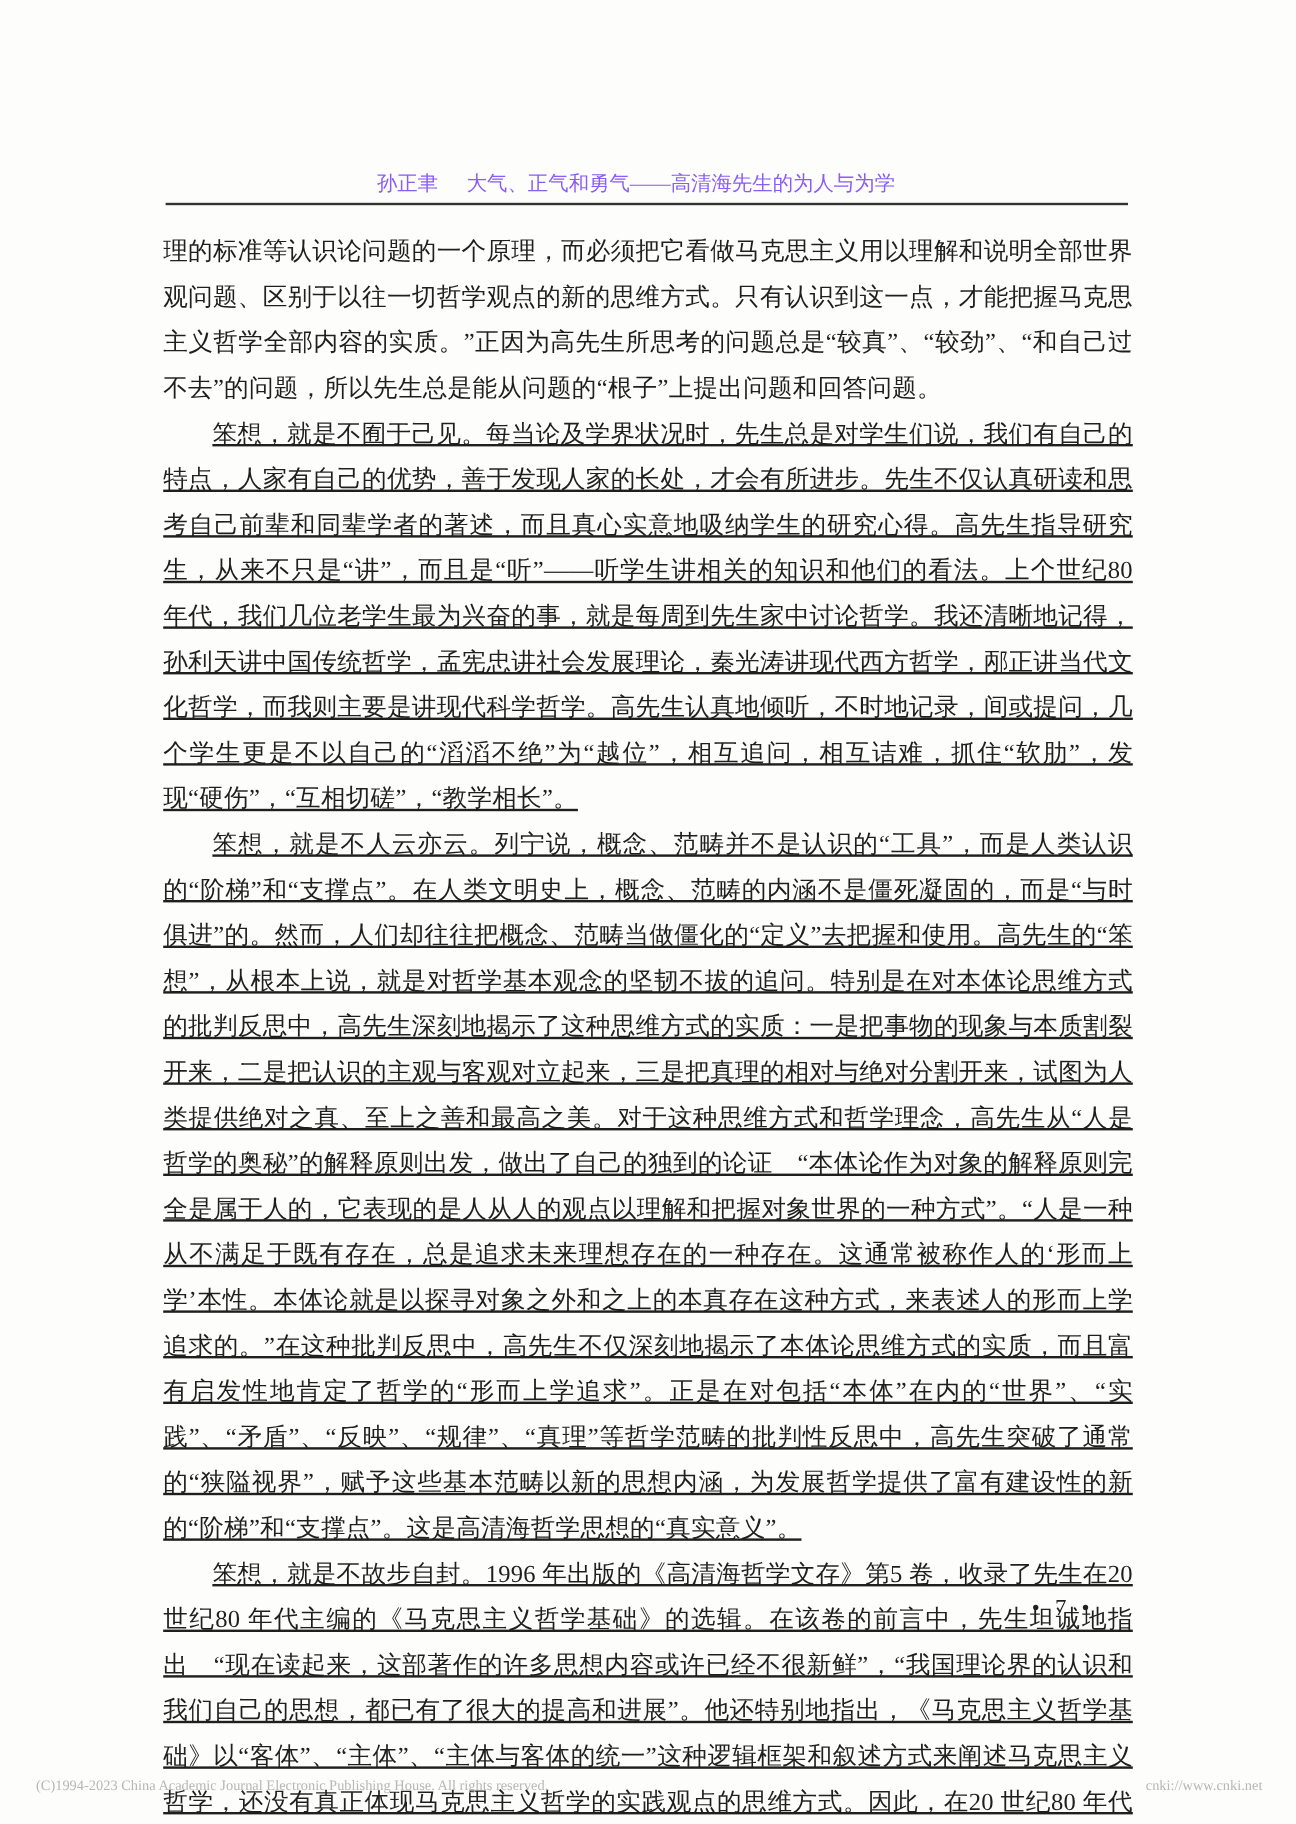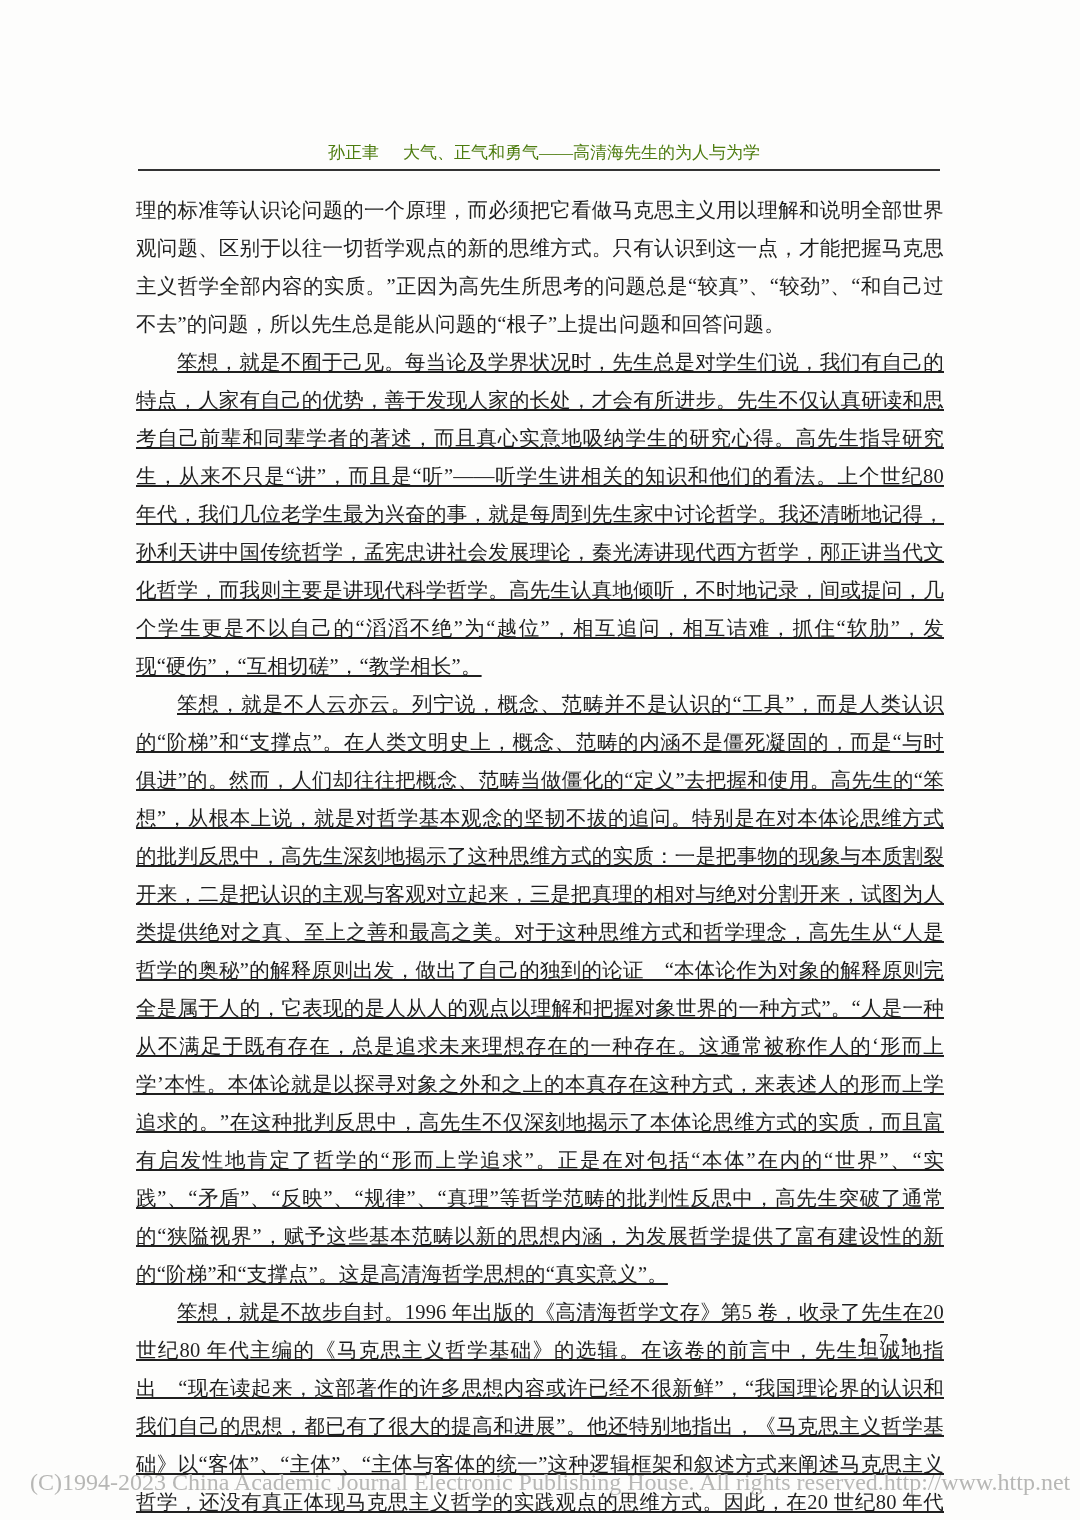--- a/index.html
+++ b/index.html
@@ -13,25 +13,25 @@
     height: 1520px;
     margin: 0 auto;
     background: #fdfdfc;
     font-family: "Liberation Serif", "DejaVu Serif", serif;
     color: #222222;
     overflow: hidden;
   }
   .running-header {
     position: absolute;
     top: 141px;
-    left: 142px;
+    left: 128px;
     width: 804px;
     text-align: center;
     font-size: 17px;
-    color: #4d7c0f;
+    color: #8b5cf6;
     white-space: nowrap;
   }
   .running-header .author {
     margin-right: 1.4em;
   }
   .header-rule {
     position: absolute;
     top: 169px;
     left: 138px;
     width: 802px;
@@ -68,21 +68,21 @@
     white-space: nowrap;
   }
   .footer {
     position: absolute;
     left: 30px;
     right: 28px;
     bottom: 24px;
     display: flex;
     justify-content: space-between;
     align-items: baseline;
-    font-size: 24px;
+    font-size: 12px;
     color: #b7b7b5;
     white-space: nowrap;
   }
 </style>
 </head>
 <body>
 
 <div class="page">
 
   <div class="running-header">
@@ -95,16 +95,16 @@
     <p>理的标准等认识论问题的一个原理，而必须把它看做马克思主义用以理解和说明全部世界观问题、区别于以往一切哲学观点的新的思维方式。只有认识到这一点，才能把握马克思主义哲学全部内容的实质。”正因为高先生所思考的问题总是“较真”、“较劲”、“和自己过不去”的问题，所以先生总是能从问题的“根子”上提出问题和回答问题。</p>
     <p class="indent">笨想，就是不囿于己见。每当论及学界状况时，先生总是对学生们说，我们有自己的特点，人家有自己的优势，善于发现人家的长处，才会有所进步。先生不仅认真研读和思考自己前辈和同辈学者的著述，而且真心实意地吸纳学生的研究心得。高先生指导研究生，从来不只是“讲”，而且是“听”——听学生讲相关的知识和他们的看法。上个世纪80 年代，我们几位老学生最为兴奋的事，就是每周到先生家中讨论哲学。我还清晰地记得，孙利天讲中国传统哲学，孟宪忠讲社会发展理论，秦光涛讲现代西方哲学，邴正讲当代文化哲学，而我则主要是讲现代科学哲学。高先生认真地倾听，不时地记录，间或提问，几个学生更是不以自己的“滔滔不绝”为“越位”，相互追问，相互诘难，抓住“软肋”，发现“硬伤”，“互相切磋”，“教学相长”。</p>
     <p class="indent">笨想，就是不人云亦云。列宁说，概念、范畴并不是认识的“工具”，而是人类认识的“阶梯”和“支撑点”。在人类文明史上，概念、范畴的内涵不是僵死凝固的，而是“与时俱进”的。然而，人们却往往把概念、范畴当做僵化的“定义”去把握和使用。高先生的“笨想”，从根本上说，就是对哲学基本观念的坚韧不拔的追问。特别是在对本体论思维方式的批判反思中，高先生深刻地揭示了这种思维方式的实质：一是把事物的现象与本质割裂开来，二是把认识的主观与客观对立起来，三是把真理的相对与绝对分割开来，试图为人类提供绝对之真、至上之善和最高之美。对于这种思维方式和哲学理念，高先生从“人是哲学的奥秘”的解释原则出发，做出了自己的独到的论证　“本体论作为对象的解释原则完全是属于人的，它表现的是人从人的观点以理解和把握对象世界的一种方式”。“人是一种从不满足于既有存在，总是追求未来理想存在的一种存在。这通常被称作人的‘形而上学’本性。本体论就是以探寻对象之外和之上的本真存在这种方式，来表述人的形而上学追求的。”在这种批判反思中，高先生不仅深刻地揭示了本体论思维方式的实质，而且富有启发性地肯定了哲学的“形而上学追求”。正是在对包括“本体”在内的“世界”、“实践”、“矛盾”、“反映”、“规律”、“真理”等哲学范畴的批判性反思中，高先生突破了通常的“狭隘视界”，赋予这些基本范畴以新的思想内涵，为发展哲学提供了富有建设性的新的“阶梯”和“支撑点”。这是高清海哲学思想的“真实意义”。</p>
     <p class="indent">笨想，就是不故步自封。1996 年出版的《高清海哲学文存》第5 卷，收录了先生在20 世纪80 年代主编的《马克思主义哲学基础》的选辑。在该卷的前言中，先生坦诚地指出　“现在读起来，这部著作的许多思想内容或许已经不很新鲜”，“我国理论界的认识和我们自己的思想，都已有了很大的提高和进展”。他还特别地指出，《马克思主义哲学基础》以“客体”、“主体”、“主体与客体的统一”这种逻辑框架和叙述方式来阐述马克思主义哲学，还没有真正体现马克思主义哲学的实践观点的思维方式。因此，在20 世纪80 年代后期，先生明确地以“人与世界的否定性统一”来阐释“实践”，又以这种“实践观点”来阐释马克思主义哲学的“思维方式”，进而对马克思主义哲学做出新的系统论证。正是在这种自我反省和自我批判中，高先生不断地升华了自己的哲学思想。这种符合哲学本性的自我批判精神，应当是先生留给我们的弥足珍贵的“精神财富”。</p>
   </div>
 
   <div class="page-number">• 7 •</div>
 
   <div class="footer">
     <span>(C)1994-2023 China Academic Journal Electronic Publishing House. All rights reserved.</span>
-    <span>http://www.http.net</span>
+    <span>cnki://www.cnki.net</span>
   </div>
 
 </div>
 
 </body></html>

